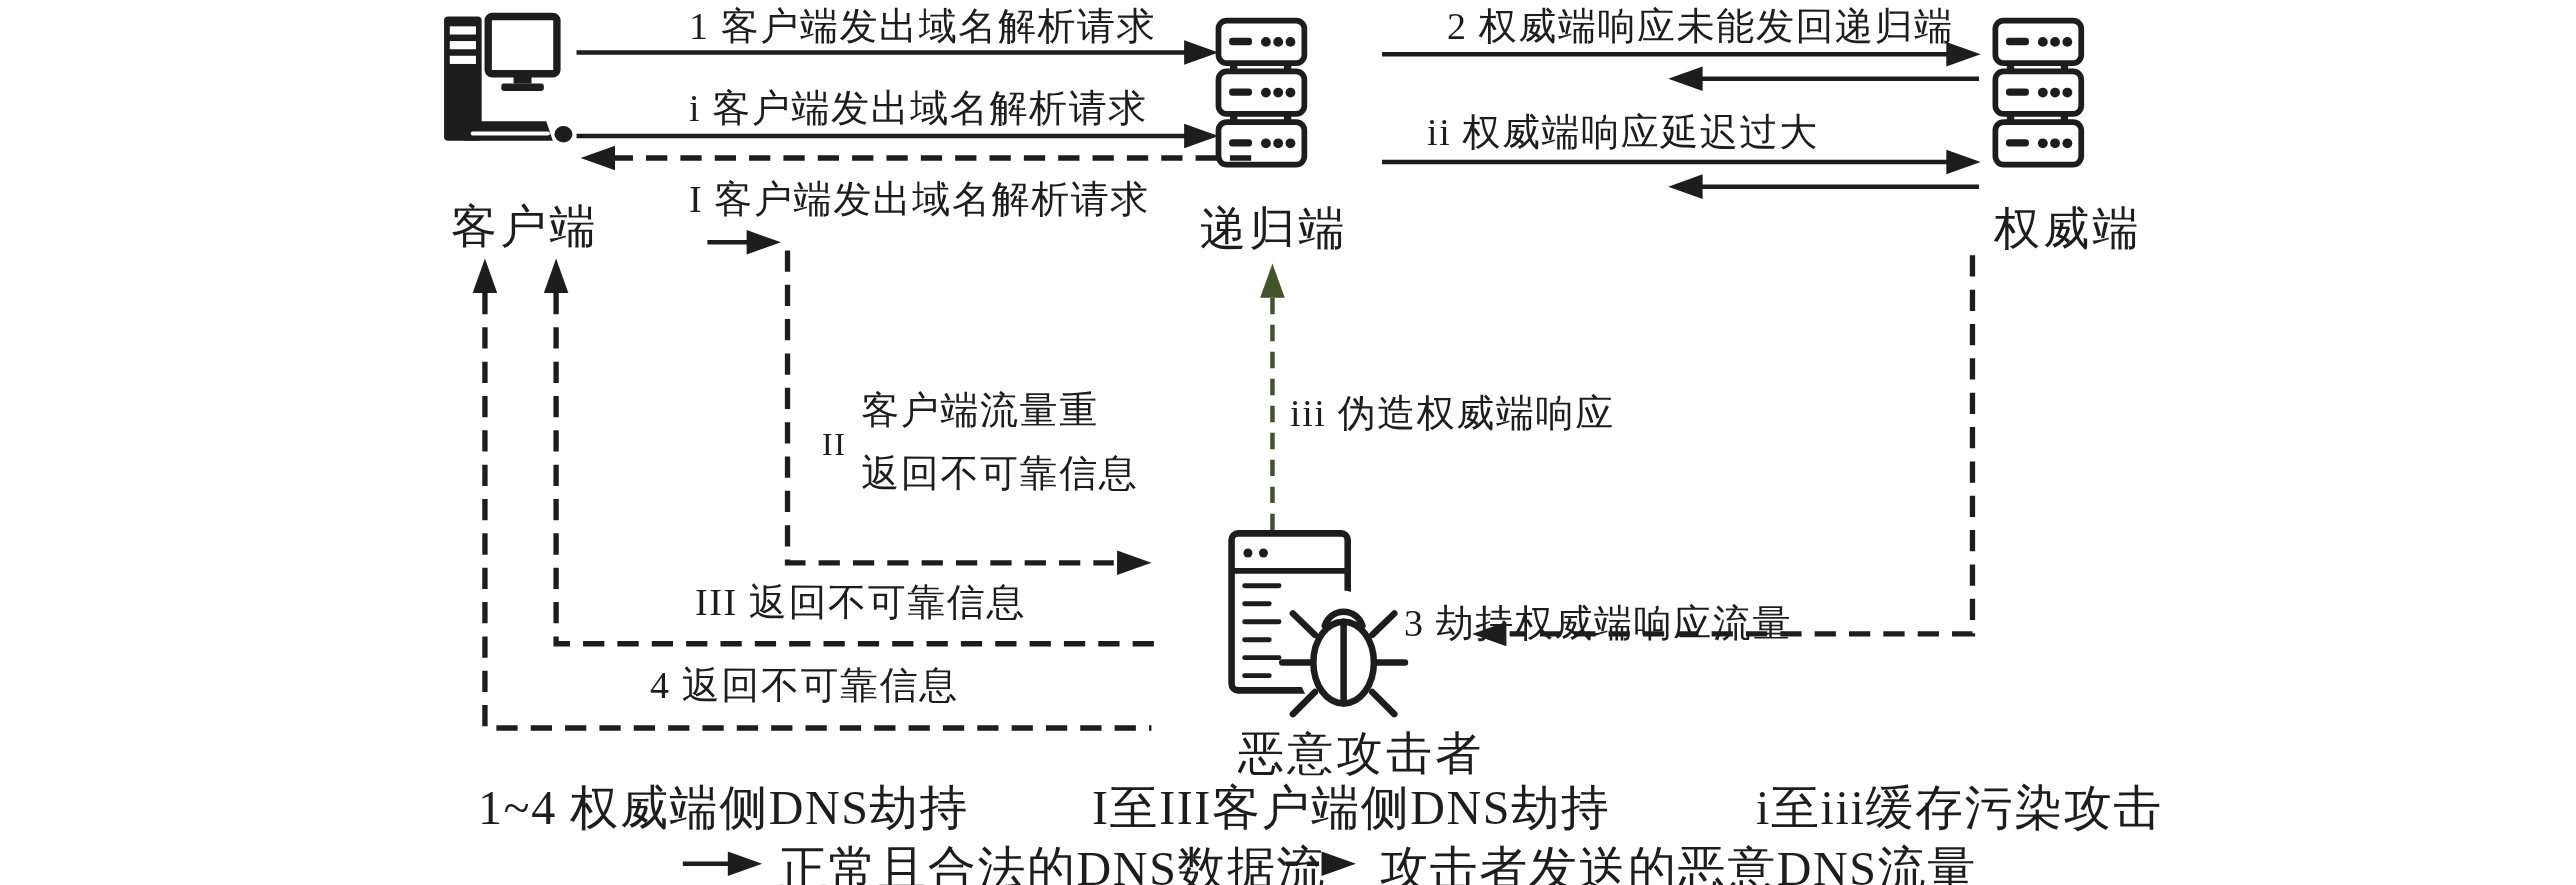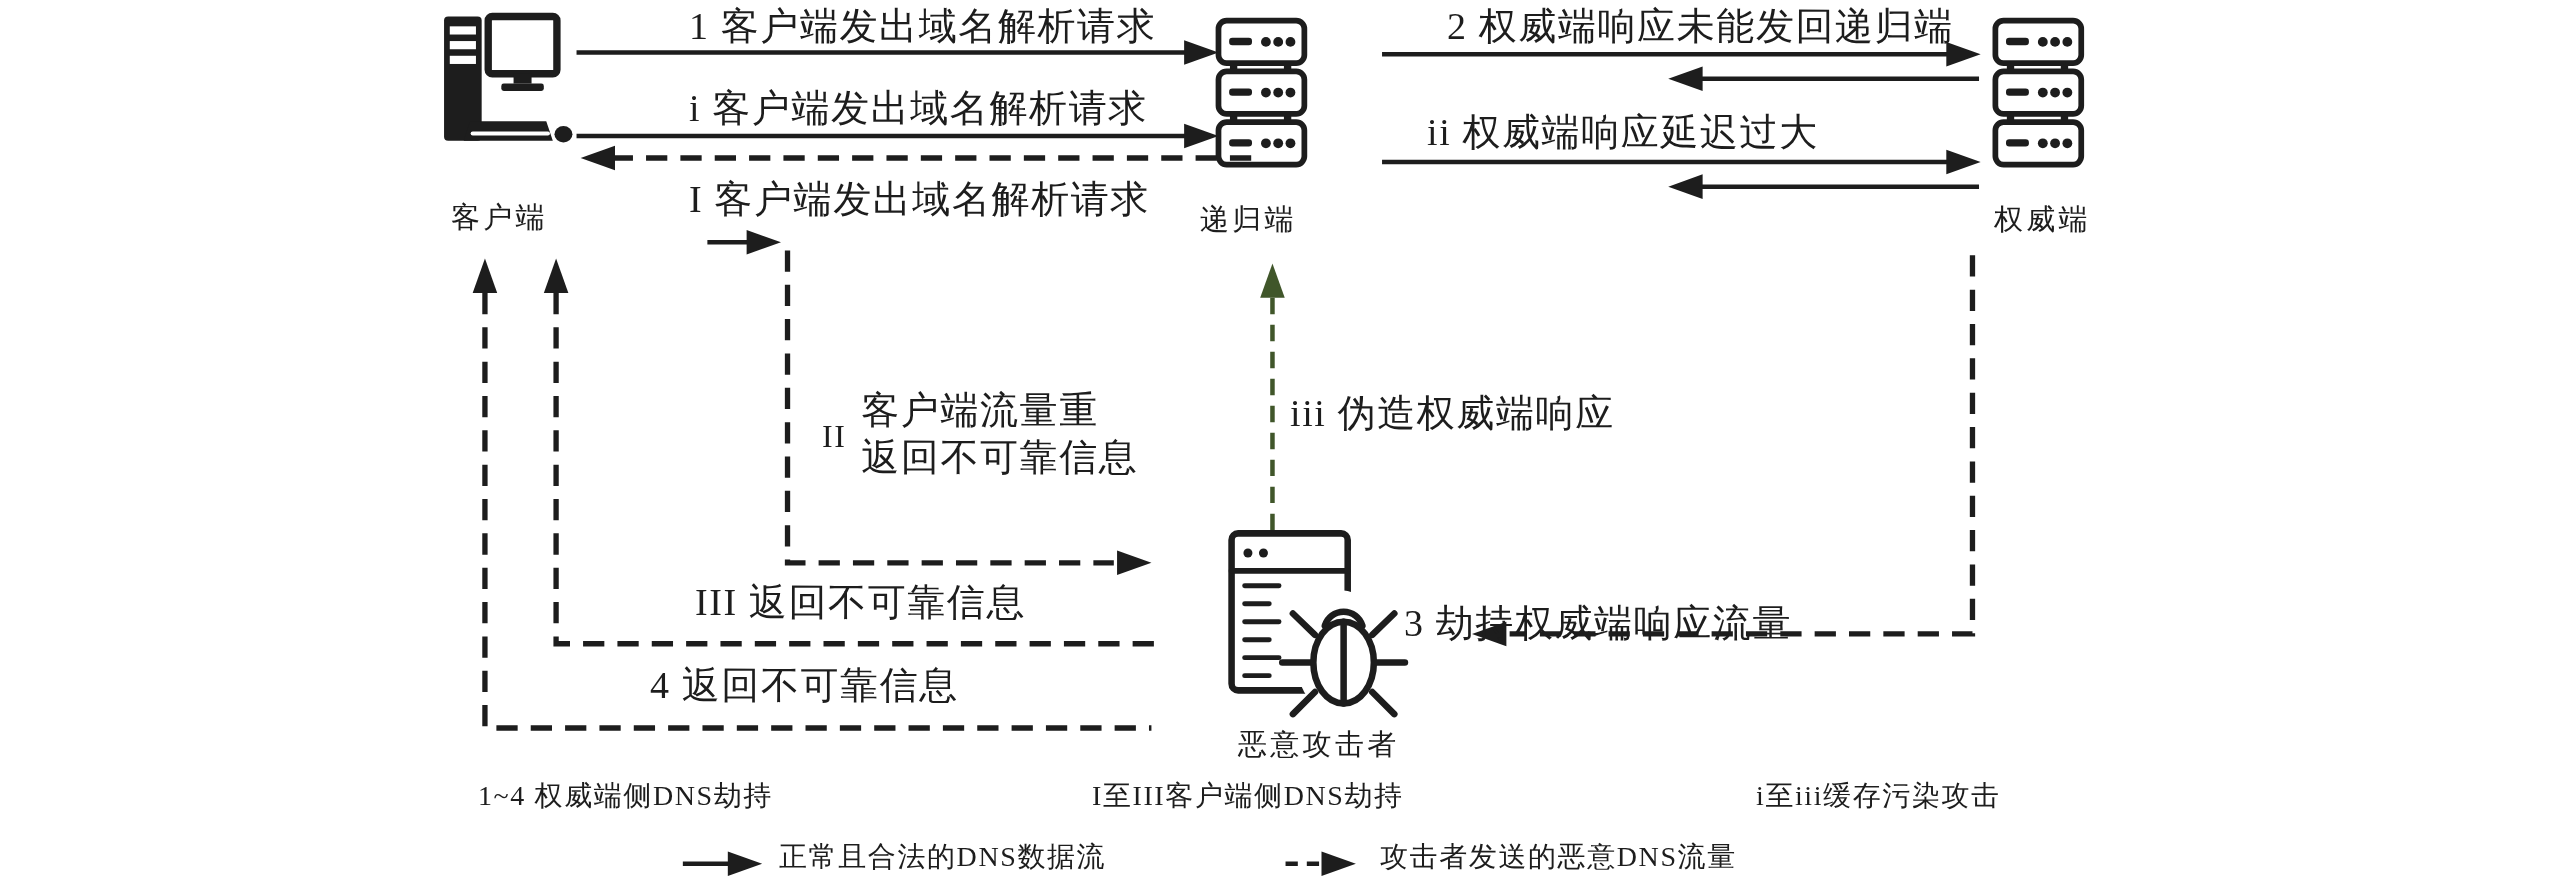--- a/index.html
+++ b/index.html
@@ -2,26 +2,26 @@
 <html style="font-size:13px"><head>
 <meta charset="utf-8">
 <style>
   html,body{margin:0;padding:0;background:#ffffff;}
   .canvas{
     position:relative;width:2576px;height:886px;background:#ffffff;overflow:hidden;
     font-family:"Liberation Serif","DejaVu Serif",serif;color:#1d1d1d;
   }
   .canvas svg{position:absolute;left:0;top:0;}
   .lbl{position:absolute;white-space:nowrap;font-size:38px;letter-spacing:1.6px;line-height:1.15;}
-  .node-lbl{font-size:29px;letter-spacing:3.3px;}
+  .node-lbl{font-size:46px;letter-spacing:3.3px;}
   .two-line{display:flex;align-items:center;gap:14.7px;}
   .two-line .numeral{font-size:32px;}
-  .two-line .stack{display:flex;flex-direction:column;}
+  .two-line .stack{display:flex;flex-direction:column;gap:16px;}
   .two-line .stack span{display:block;height:47px;}
-  .legend-lbl{font-size:28px;}
+  .legend-lbl{font-size:48px;}
 </style>
 </head>
 <body>
 
 <div class="canvas">
 
   <svg width="2576" height="886" viewBox="0 0 3150 1083">
 
     <g stroke-linecap="round">
       <rect x="543" y="20" width="46" height="152" rx="5" fill="#1d1d1d"></rect>

